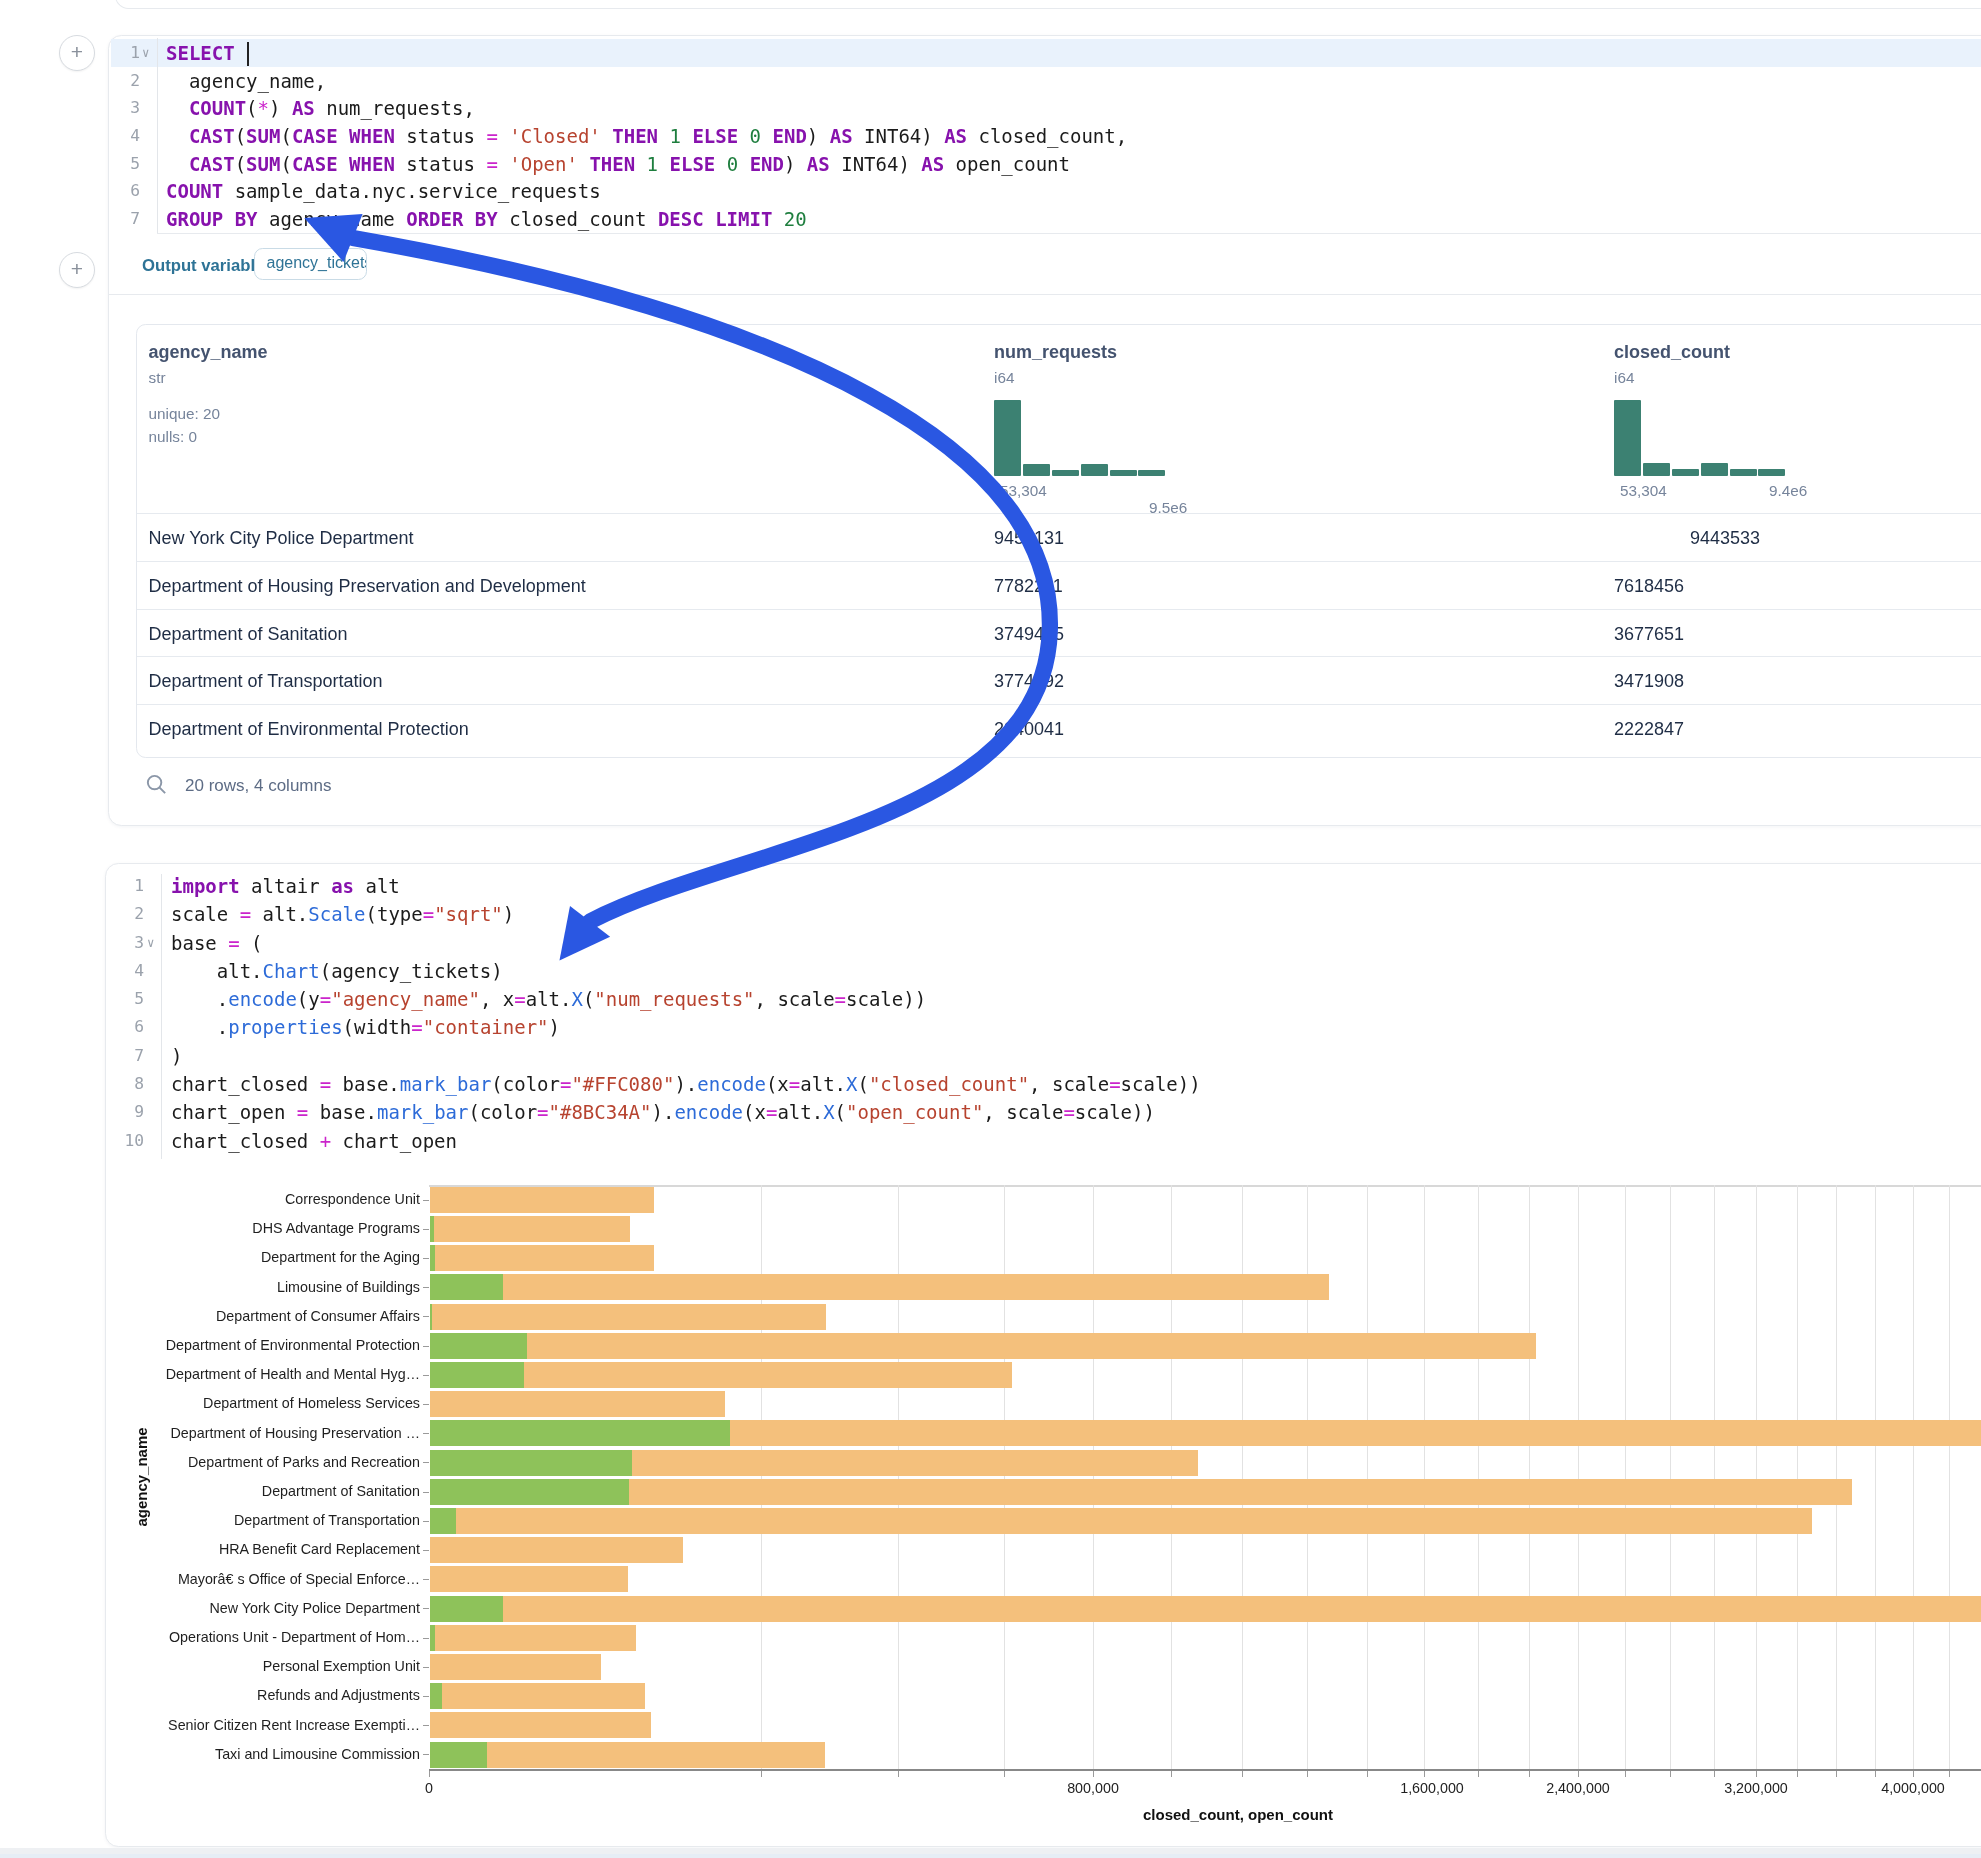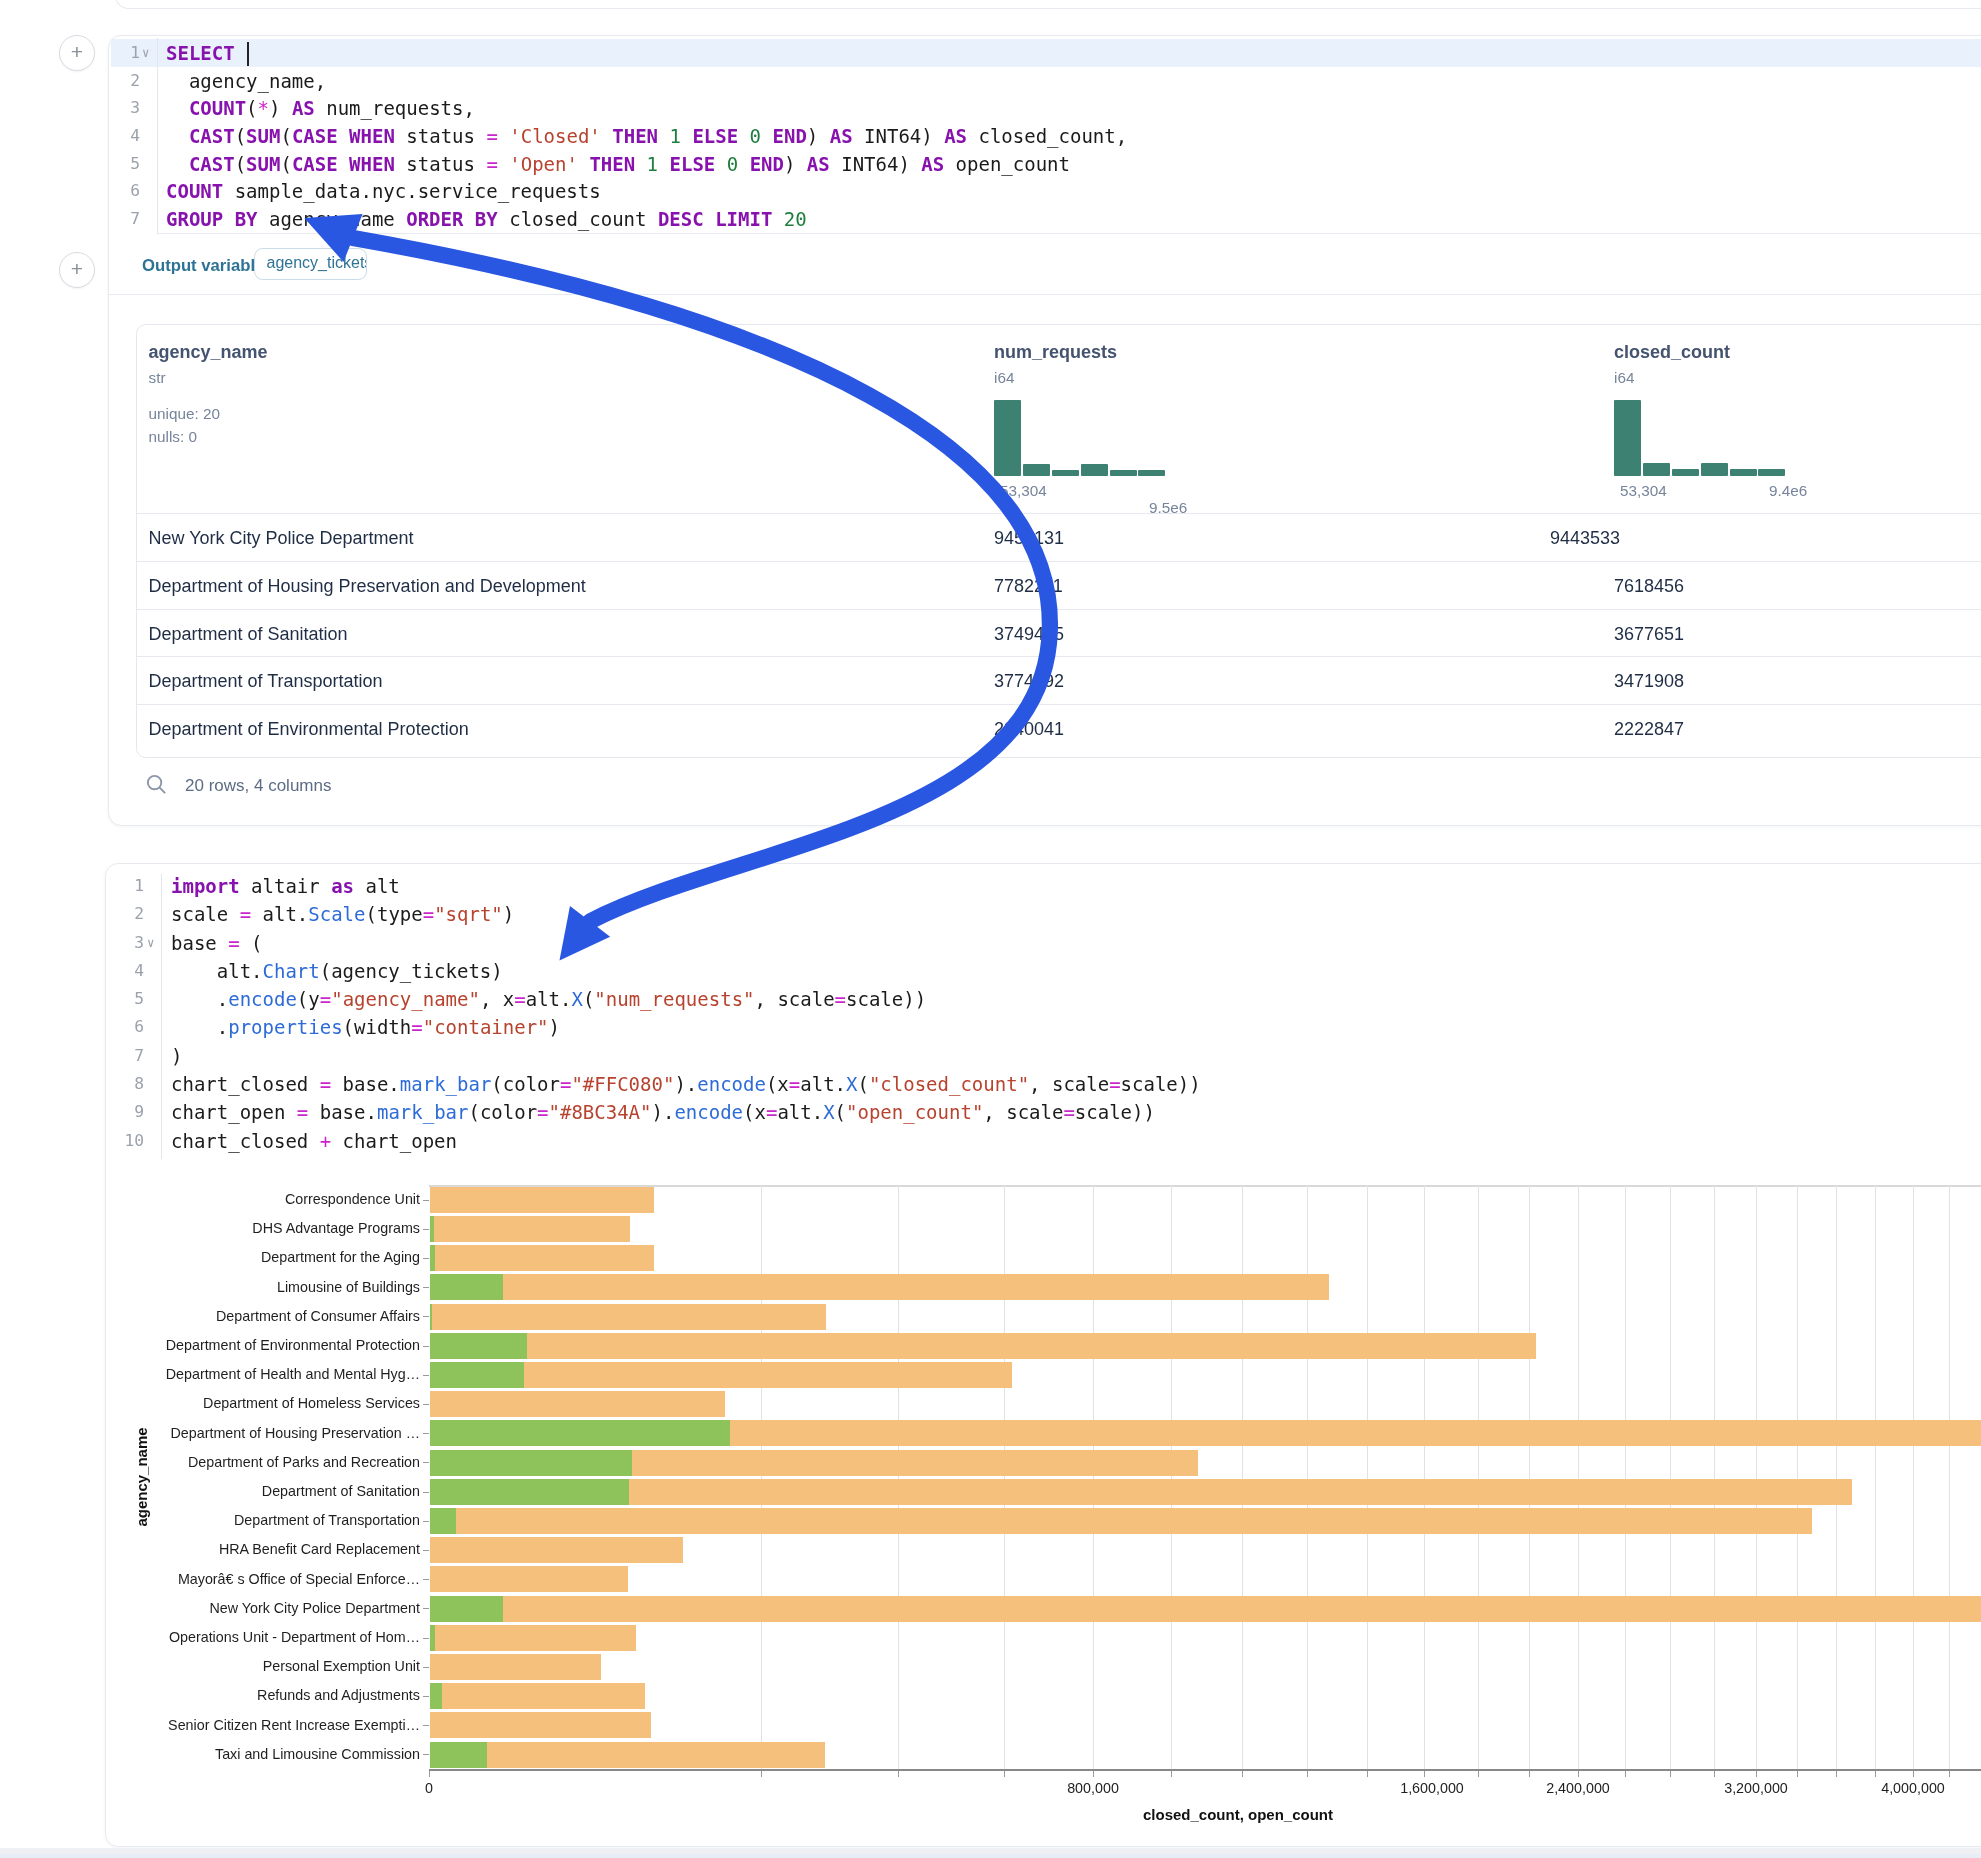--- a/index.html
+++ b/index.html
@@ -106,21 +106,21 @@
           <div class="hbar" style="width: 27px; height: 6.9px;"></div>
           <div class="hbar" style="width: 27px; height: 6.9px;"></div>
         </div>
         <div class="hist-lab" style="left: 1483px; top: 157px;">53,304</div>
         <div class="hist-lab" style="left: 1632px; top: 157px;">9.4e6</div>
       </div>
     <div id="tbl-rows" style="position:absolute;left:0;top:188px;right:0;bottom:0;">
         <div class="trow" style="top: 0px;">
           <div class="c" style="left: 11.5px;">New York City Police Department</div>
           <div class="c" style="left: 857px;">9453131</div>
-          <div class="c" style="left: 1413px;">9443533</div>
+          <div class="c" style="left: 1553px;">9443533</div>
         </div>
         <div class="trow" style="top: 48px;">
           <div class="c" style="left: 11.5px;">Department of Housing Preservation and Development</div>
           <div class="c" style="left: 857px;">7782211</div>
           <div class="c" style="left: 1477px;">7618456</div>
         </div>
         <div class="trow" style="top: 96px;">
           <div class="c" style="left: 11.5px;">Department of Sanitation</div>
           <div class="c" style="left: 857px;">3749485</div>
           <div class="c" style="left: 1477px;">3677651</div>

